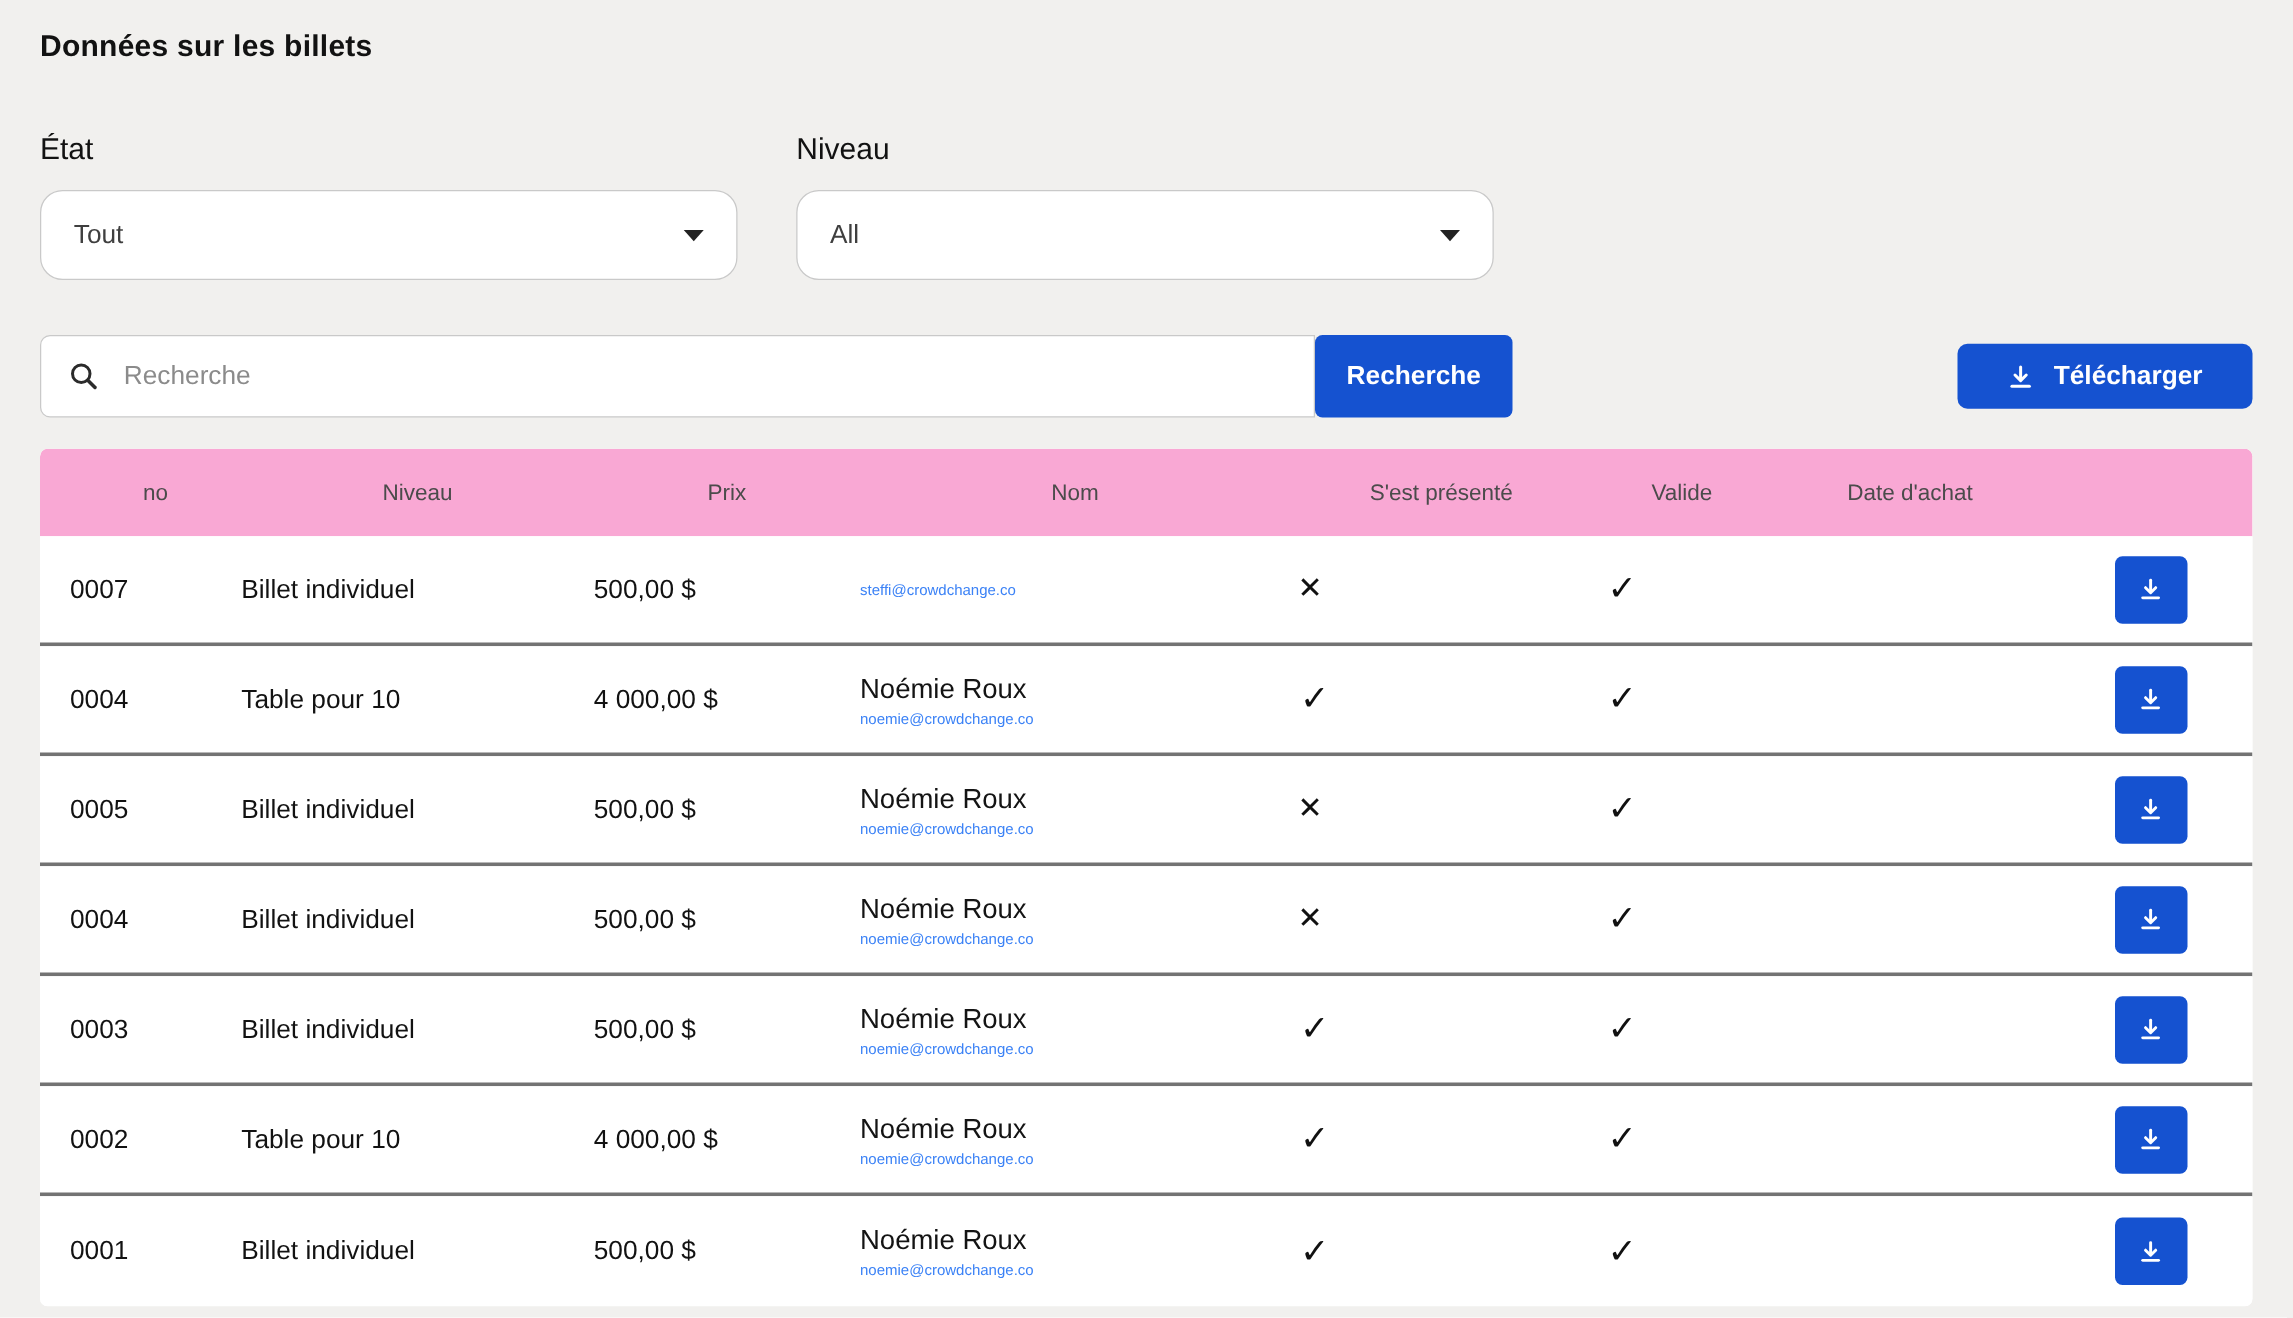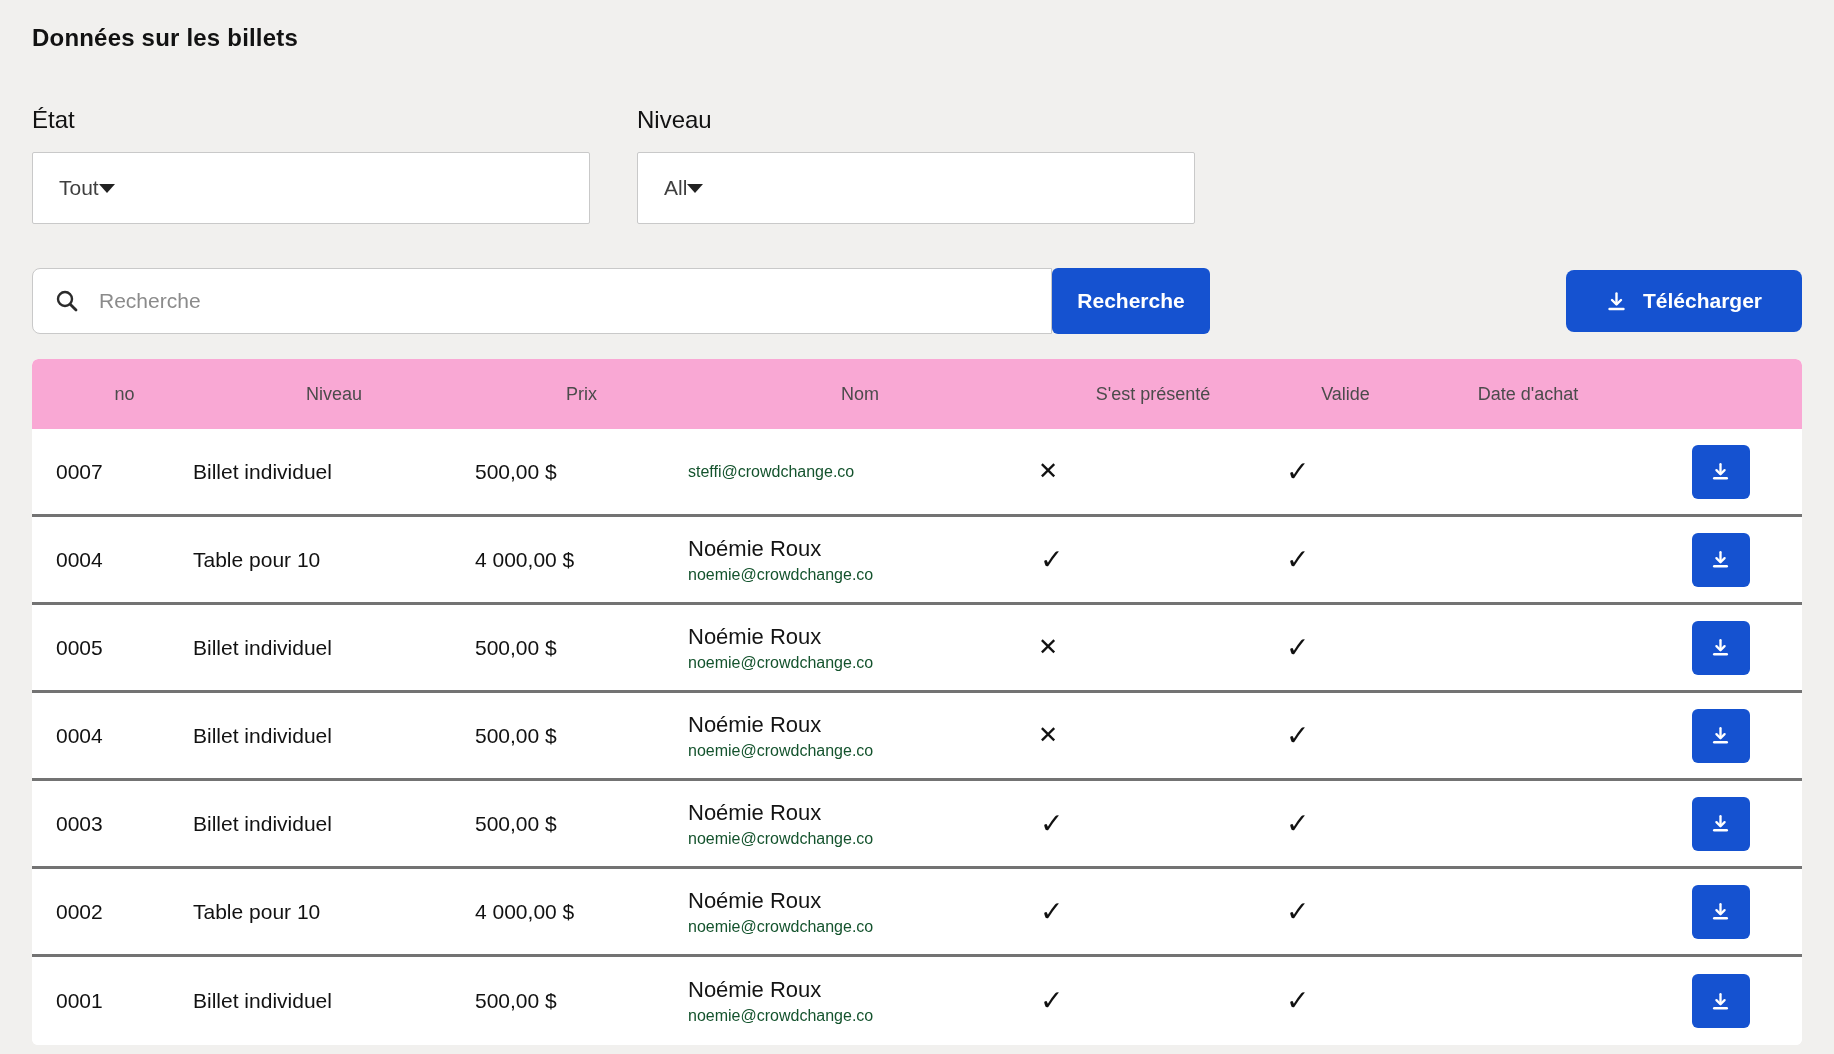--- a/index.html
+++ b/index.html
@@ -13,22 +13,22 @@
   .page { padding: 24px 32px 0 32px; }
 
   .page-title { font-size: 24px; font-weight: bold; letter-spacing: .2px; }
 
   
   .filters { display: flex; gap: 47px; margin-top: 54px; }
   .filter { width: 558px; }
   .filter-label { font-size: 24px; }
   .select {
     margin-top: 18px; height: 72px; background: #ffffff;
-    border: 1px solid #c9c9c9; border-radius: 2px;
-    display: flex; align-items: center; 
+    border: 1px solid #c9c9c9; border-radius: 18px;
+    display: flex; align-items: center; justify-content: space-between;
     padding: 0 26px; font-size: 21px; color: #3f3f3f; cursor: pointer;
   }
   .caret {
     width: 0; height: 0;
     border-left: 8px solid transparent; border-right: 8px solid transparent;
     border-top: 9px solid #222;
   }
 
   
   .search-row { display: flex; align-items: center; margin-top: 44px; justify-content: flex-end; }
@@ -41,39 +41,39 @@
   }
   .search-input::placeholder { color: #8b8b8b; }
   .search-icon { position: absolute; left: 22px; top: 50%; transform: translateY(-50%); display: flex; }
   .btn {
     border: none; cursor: pointer; font-family: inherit; font-weight: bold;
     color: #fff; background: var(--accent); display: flex; align-items: center; justify-content: center;
   }
   .btn-search { width: 158px; height: 66px; border-radius: 6px; font-size: 21px; }
   .spacer { flex: 1; }
   .btn-download {
-    width: 236px; height: 62px; border-radius: 8px; font-size: 21px; gap: 16px;
+    width: 236px; height: 52px; border-radius: 8px; font-size: 21px; gap: 16px;
   }
 
   
   .table { margin-top: 25px; background: #fff; border-radius: 6px; overflow: hidden; }
   .thead, .trow {
     display: grid;
     grid-template-columns: 137px 282px 213px 344px 242px 143px 222px 1fr;
     align-items: center; padding-left: 24px;
   }
   .thead {
     background: #e8eaed; height: 70px;
     font-size: 18px; color: #4b4b4b; border-radius: 6px 6px 0 0;
   }
   .trow { height: 88px; background: #fff; border-bottom: 3px solid #737373; font-size: 21px; }
   .trow:last-child { border-bottom: none; }
   .name-cell { display: flex; flex-direction: column; gap: 4px; }
   .holder-name { font-size: 22px; color: #141414; }
-  .holder-email { font-size: 16px; color: #14532d; }
+  .holder-email { font-size: 12px; color: #3b82f6; }
   .mark { padding-left: 8px; color: #111; line-height: 1; }
   .mark.check { font-size: 28px; }
   .mark.cross { font-size: 24px; padding-left: 6px; }
   .valide-col .mark { padding-left: 12px; }
   .actions-cell { display: flex; justify-content: center; }
   .btn-row-download { width: 58px; height: 54px; border-radius: 6px; }
 </style>
 </head>
 <body style="background: rgb(241, 240, 238);">
 

